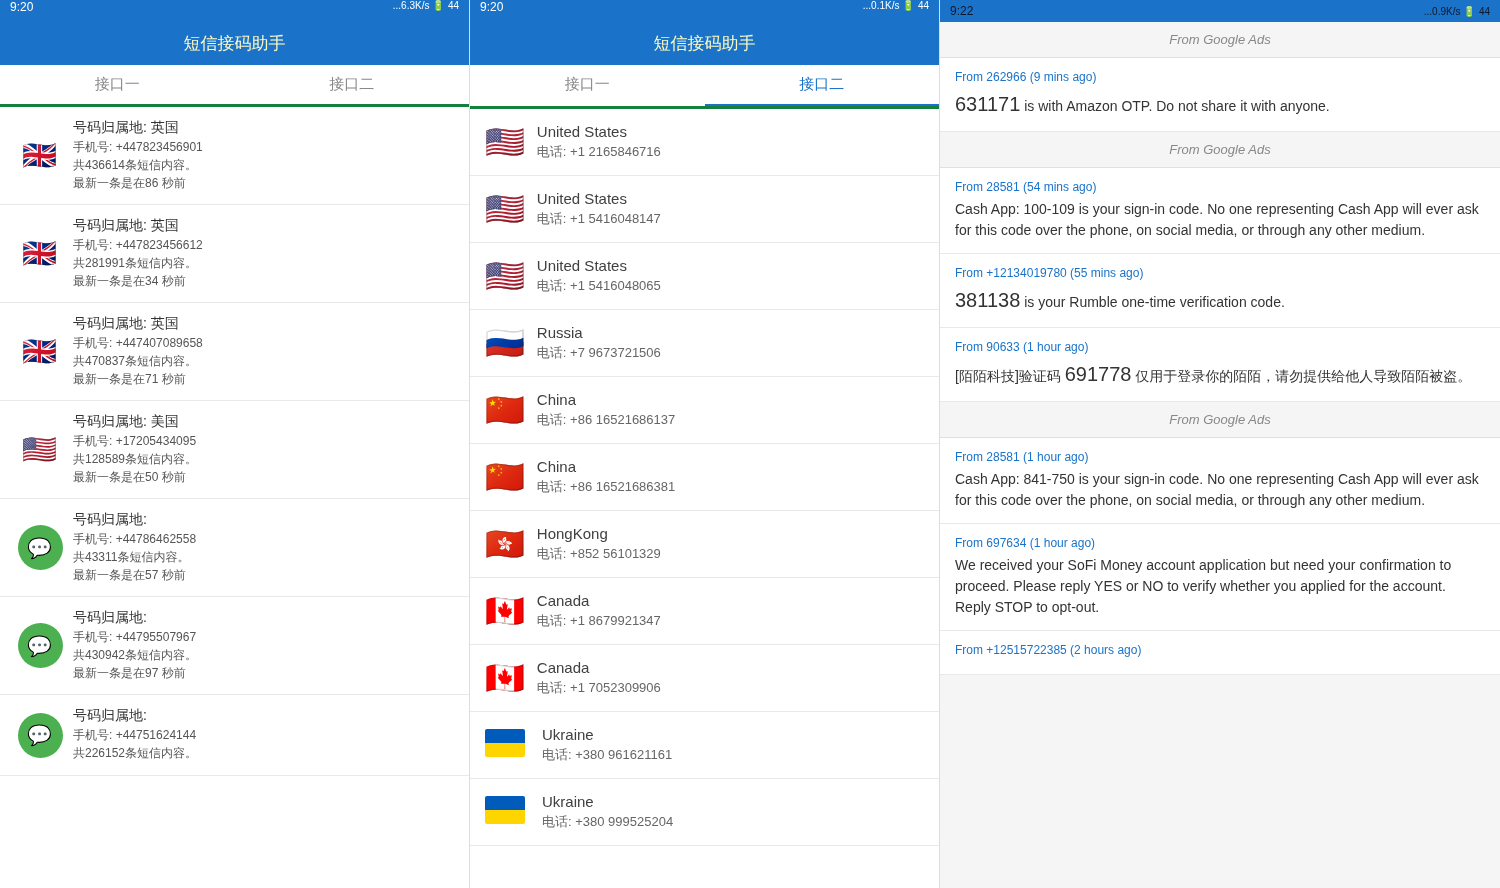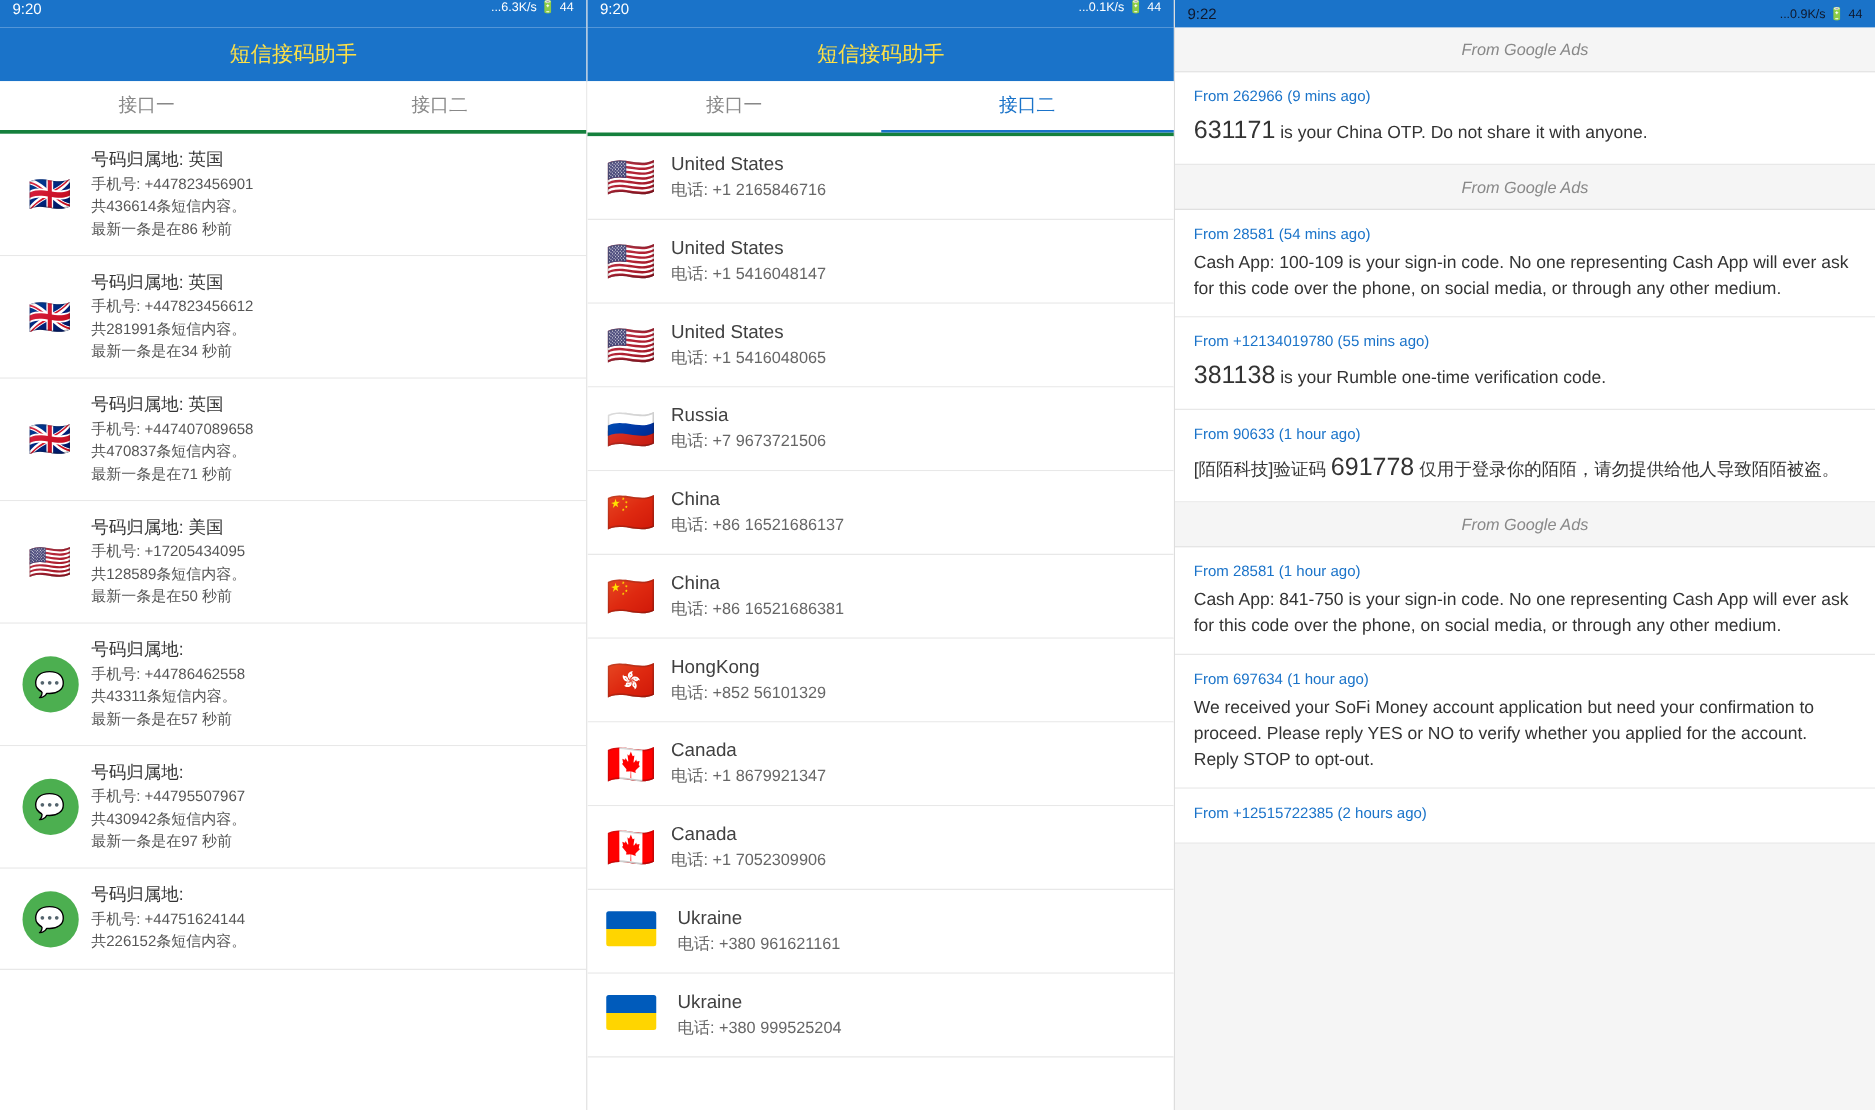--- a/index.html
+++ b/index.html
@@ -9,21 +9,21 @@
     .panel { display: flex; flex-direction: column; }
     .panel-left { width: 470px; border-right: 1px solid #ddd; background: #fff; }
     .panel-center { width: 470px; border-right: 1px solid #ddd; background: #fff; }
     .panel-right { flex: 1; background: #f5f5f5; }
 
     
     .status-bar { background: #1a73c9; color: white; font-size: 12px; height: 22px; display: flex; align-items: flex-start; padding: 0 10px; justify-content: space-between; }
     .status-bar-icons { display: flex; gap: 3px; align-items: center; font-size: 10px; }
 
     
-    .app-header { background: #1a73c9; color: #fde047; text-align: center; padding: 10px; font-size: 17px; font-weight: 500; }
+    .app-header { background: #1a73c9; color: #fef9c3; text-align: center; padding: 10px; font-size: 17px; font-weight: 500; }
 
     
     .tabs { display: flex; border-bottom: 3px solid #15803d; background: #fff; }
     .tab { flex: 1; text-align: center; padding: 10px; font-size: 15px; color: #333; cursor: pointer; }
     .tab.active { color: #1a73c9; border-bottom: 2px solid #1a73c9; font-weight: 500; }
     .tab.inactive { color: #888; }
 
     
     .phone-item { display: flex; align-items: center; padding: 12px 15px; border-bottom: 1px solid #e8e8e8; background: #fff; }
     .flag-container { width: 50px; height: 40px; display: flex; align-items: center; justify-content: center; flex-shrink: 0; }
@@ -309,21 +309,21 @@
   <div class="right-scroll">
 
     <div class="ads-label">
       <span>From Google Ads</span>
     </div>
 
     <div class="msg-item">
       <div class="msg-sender">From 262966 (9 mins ago)</div>
       <div class="msg-body">
         <span class="code">631171</span>
-        <span> is your China OTP. Do not share it with anyone.</span>
+        <span> is with Amazon OTP. Do not share it with anyone.</span>
       </div>
     </div>
 
     <div class="ads-label">
       <span>From Google Ads</span>
     </div>
 
     <div class="msg-item">
       <div class="msg-sender">From 28581 (54 mins ago)</div>
       <div class="msg-body">

